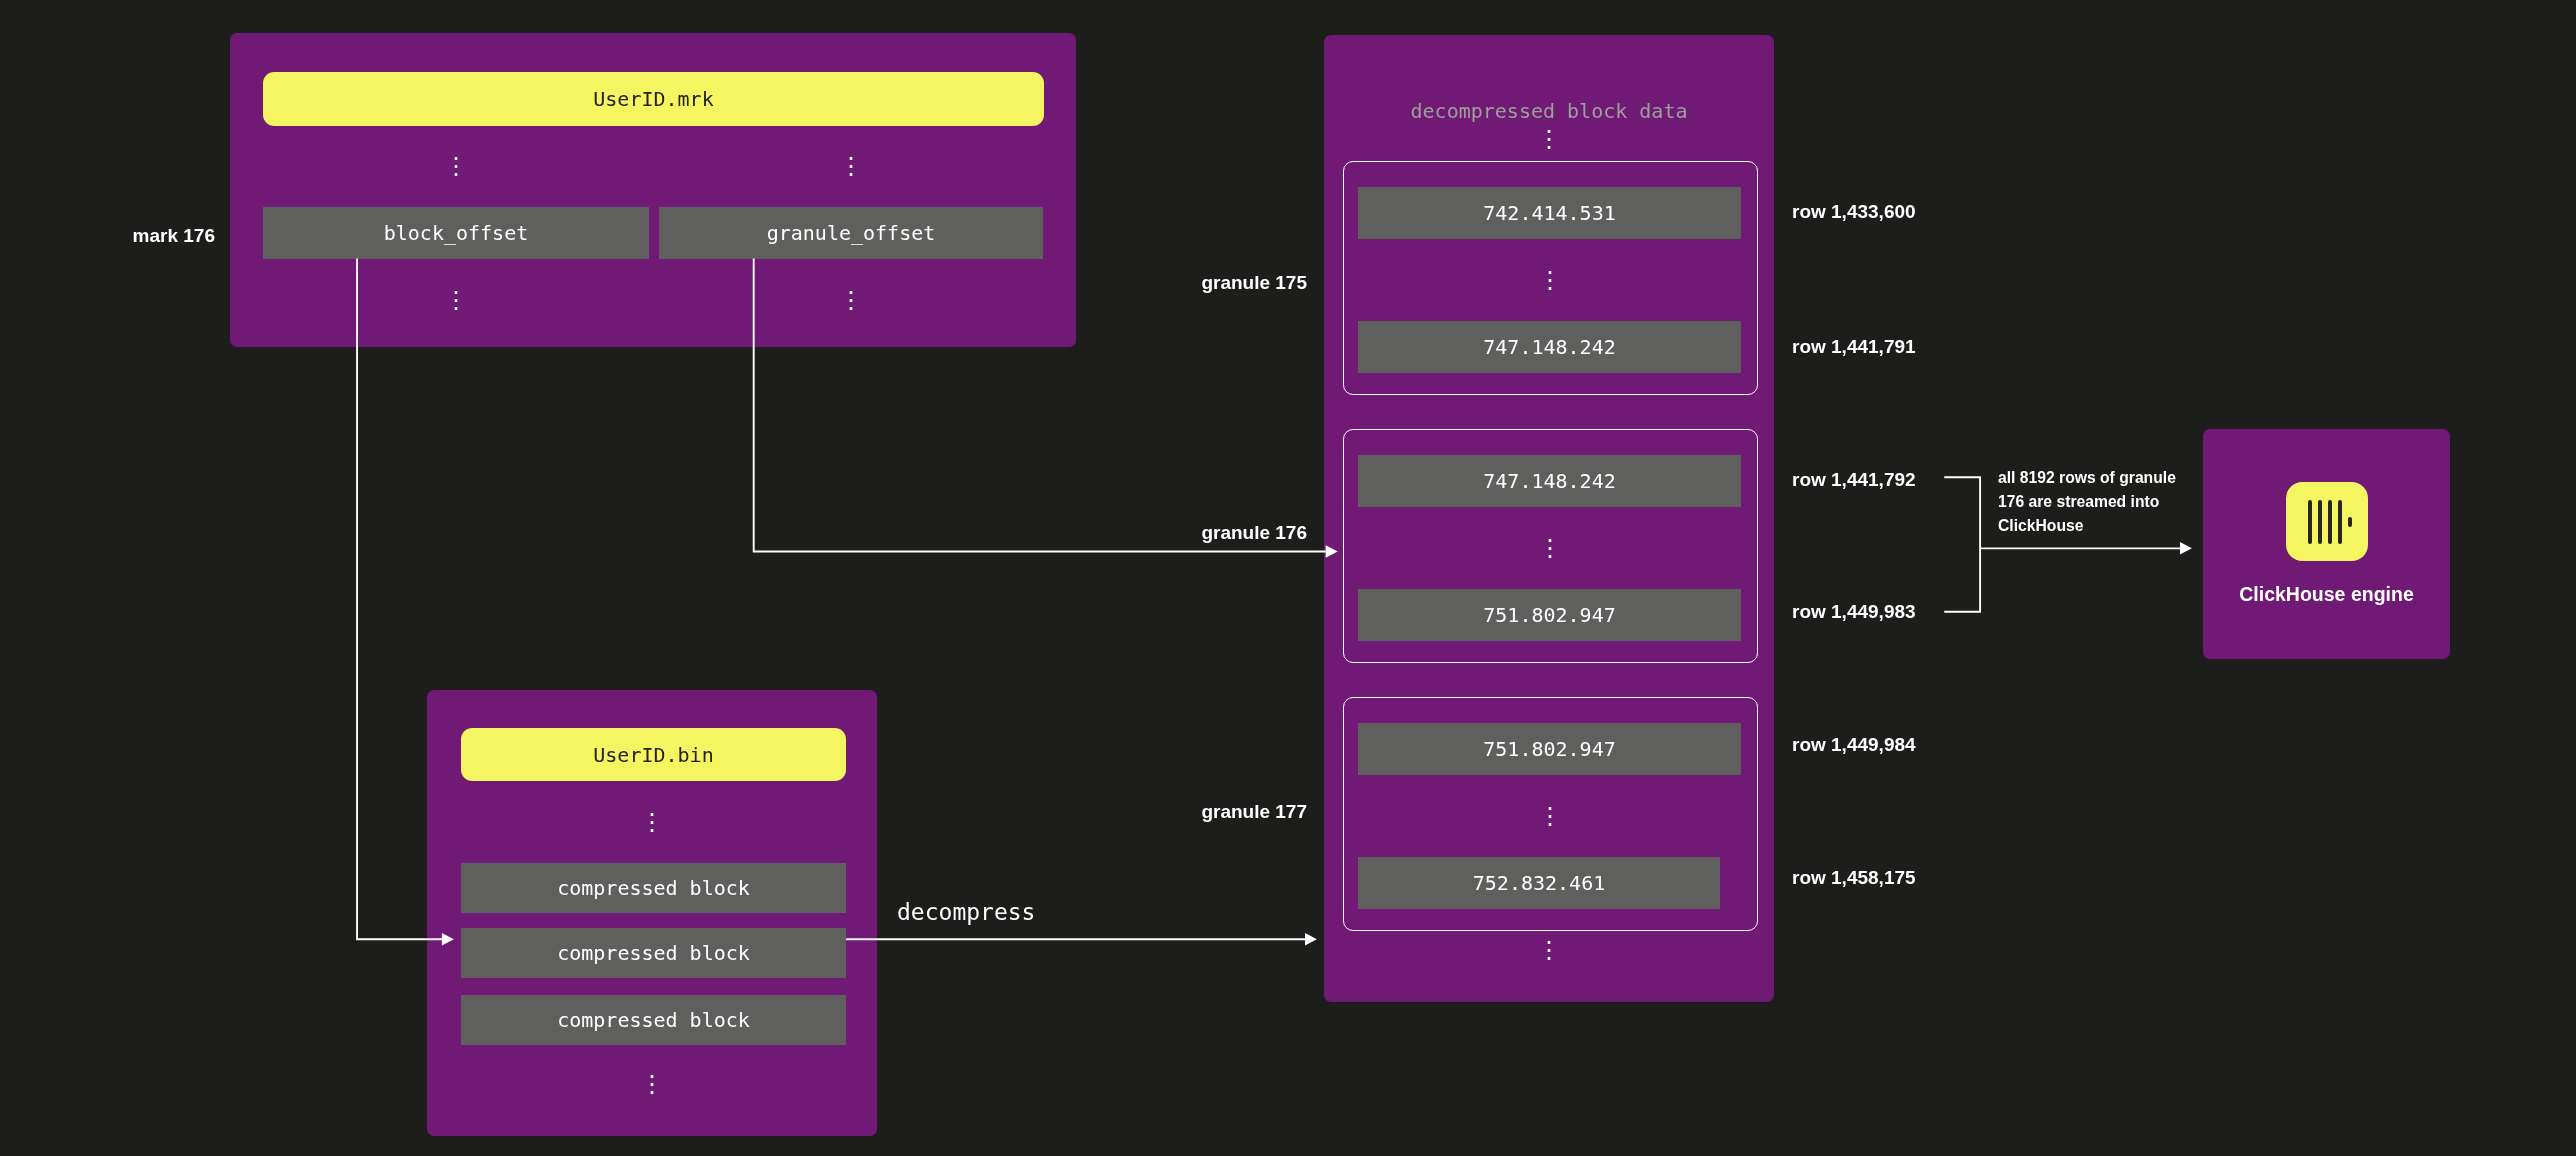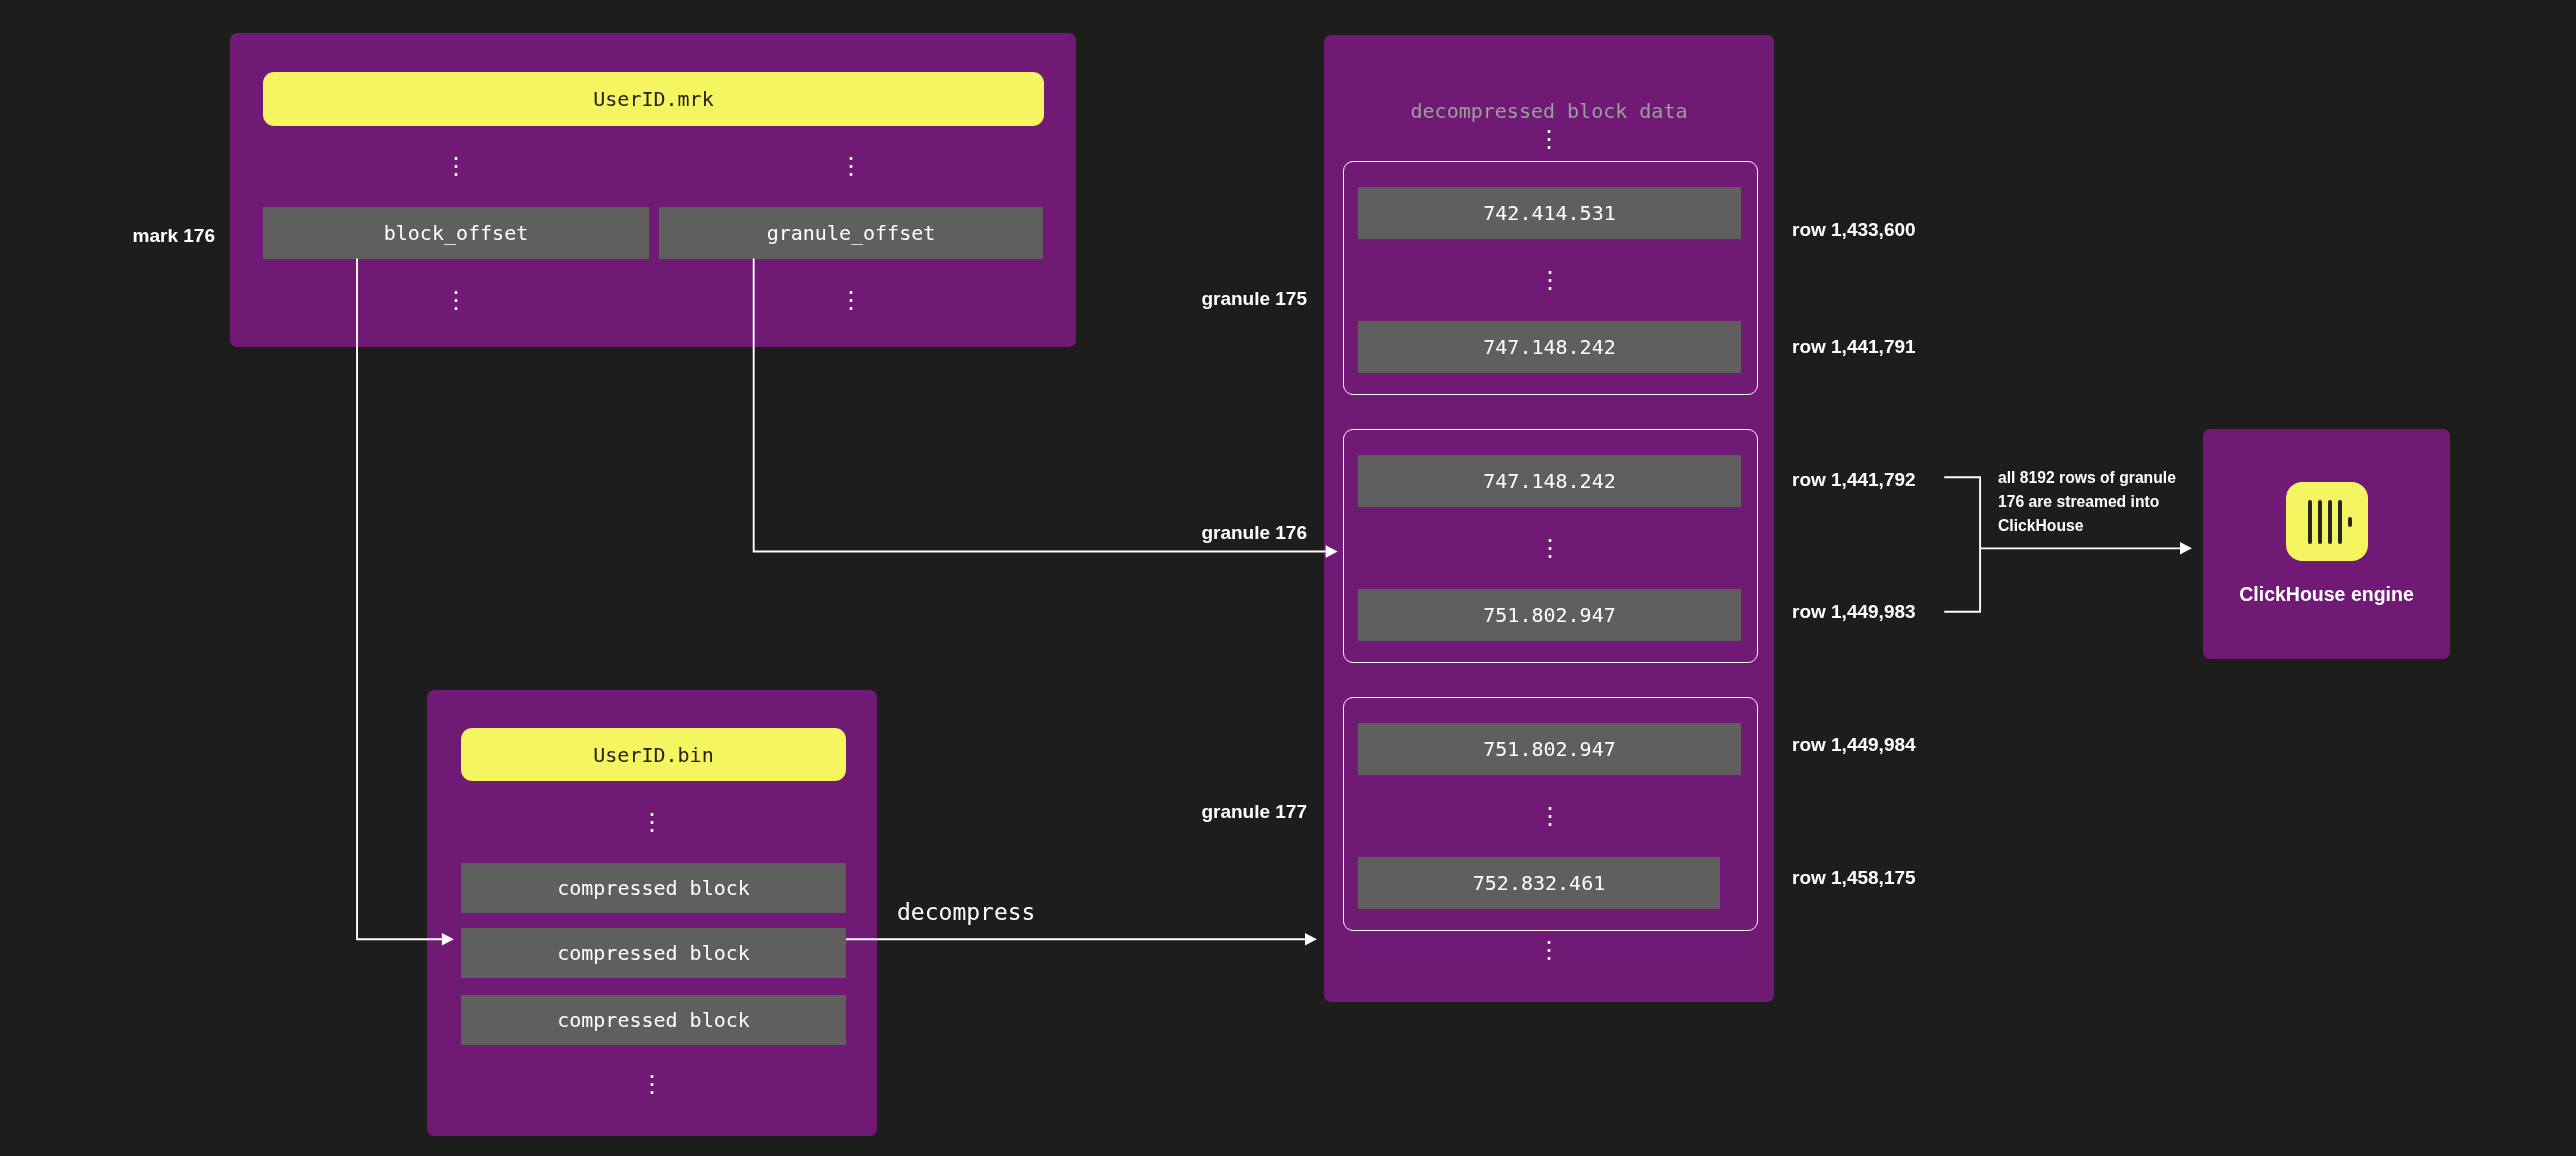--- a/index.html
+++ b/index.html
@@ -91,25 +91,25 @@
 
     <div class="obox" style="left:19px;top:662px;width:413px;height:232px;">
       <div class="gbox" style="left:14px;top:24.5px;width:383px;height:52px;">751.802.947</div>
       <span class="dots" style="left:206px;top:104px;">⋮</span>
       <div class="gbox" style="left:14px;top:159px;width:362px;height:52px;">752.832.461</div>
     </div>
 
     <span class="dots" style="left:225px;top:901px;">⋮</span>
   </div>
 
-  <div class="slabel right" style="right:1269px;top:286px;text-align:center;">granule 175</div>
+  <div class="slabel right" style="right:1269px;top:270px;text-align:center;">granule 175</div>
   <div class="slabel right" style="right:1269px;top:520px;margin-left:21px;">granule 176</div>
   <div class="slabel right" style="right:1269px;top:799px;">granule 177</div>
 
-  <div class="slabel" style="left:1792px;top:217px;">row 1,433,600</div>
+  <div class="slabel" style="left:1792px;top:199px;">row 1,433,600</div>
   <div class="slabel" style="left:1792px;top:334px;">row 1,441,791</div>
   <div class="slabel" style="left:1792px;top:467px;">row 1,441,792</div>
   <div class="slabel" style="left:1792px;top:599px;">row 1,449,983</div>
   <div class="slabel" style="left:1792px;top:732px;">row 1,449,984</div>
   <div class="slabel" style="left:1792px;top:865px;">row 1,458,175</div>
 
   <div class="annotation" style="left:1998px;top:466px;">
     <span style="display:block;">all 8192 rows of granule</span>
     <span style="display:block;">176 are streamed into</span>
     <span style="display:block;">ClickHouse</span>

